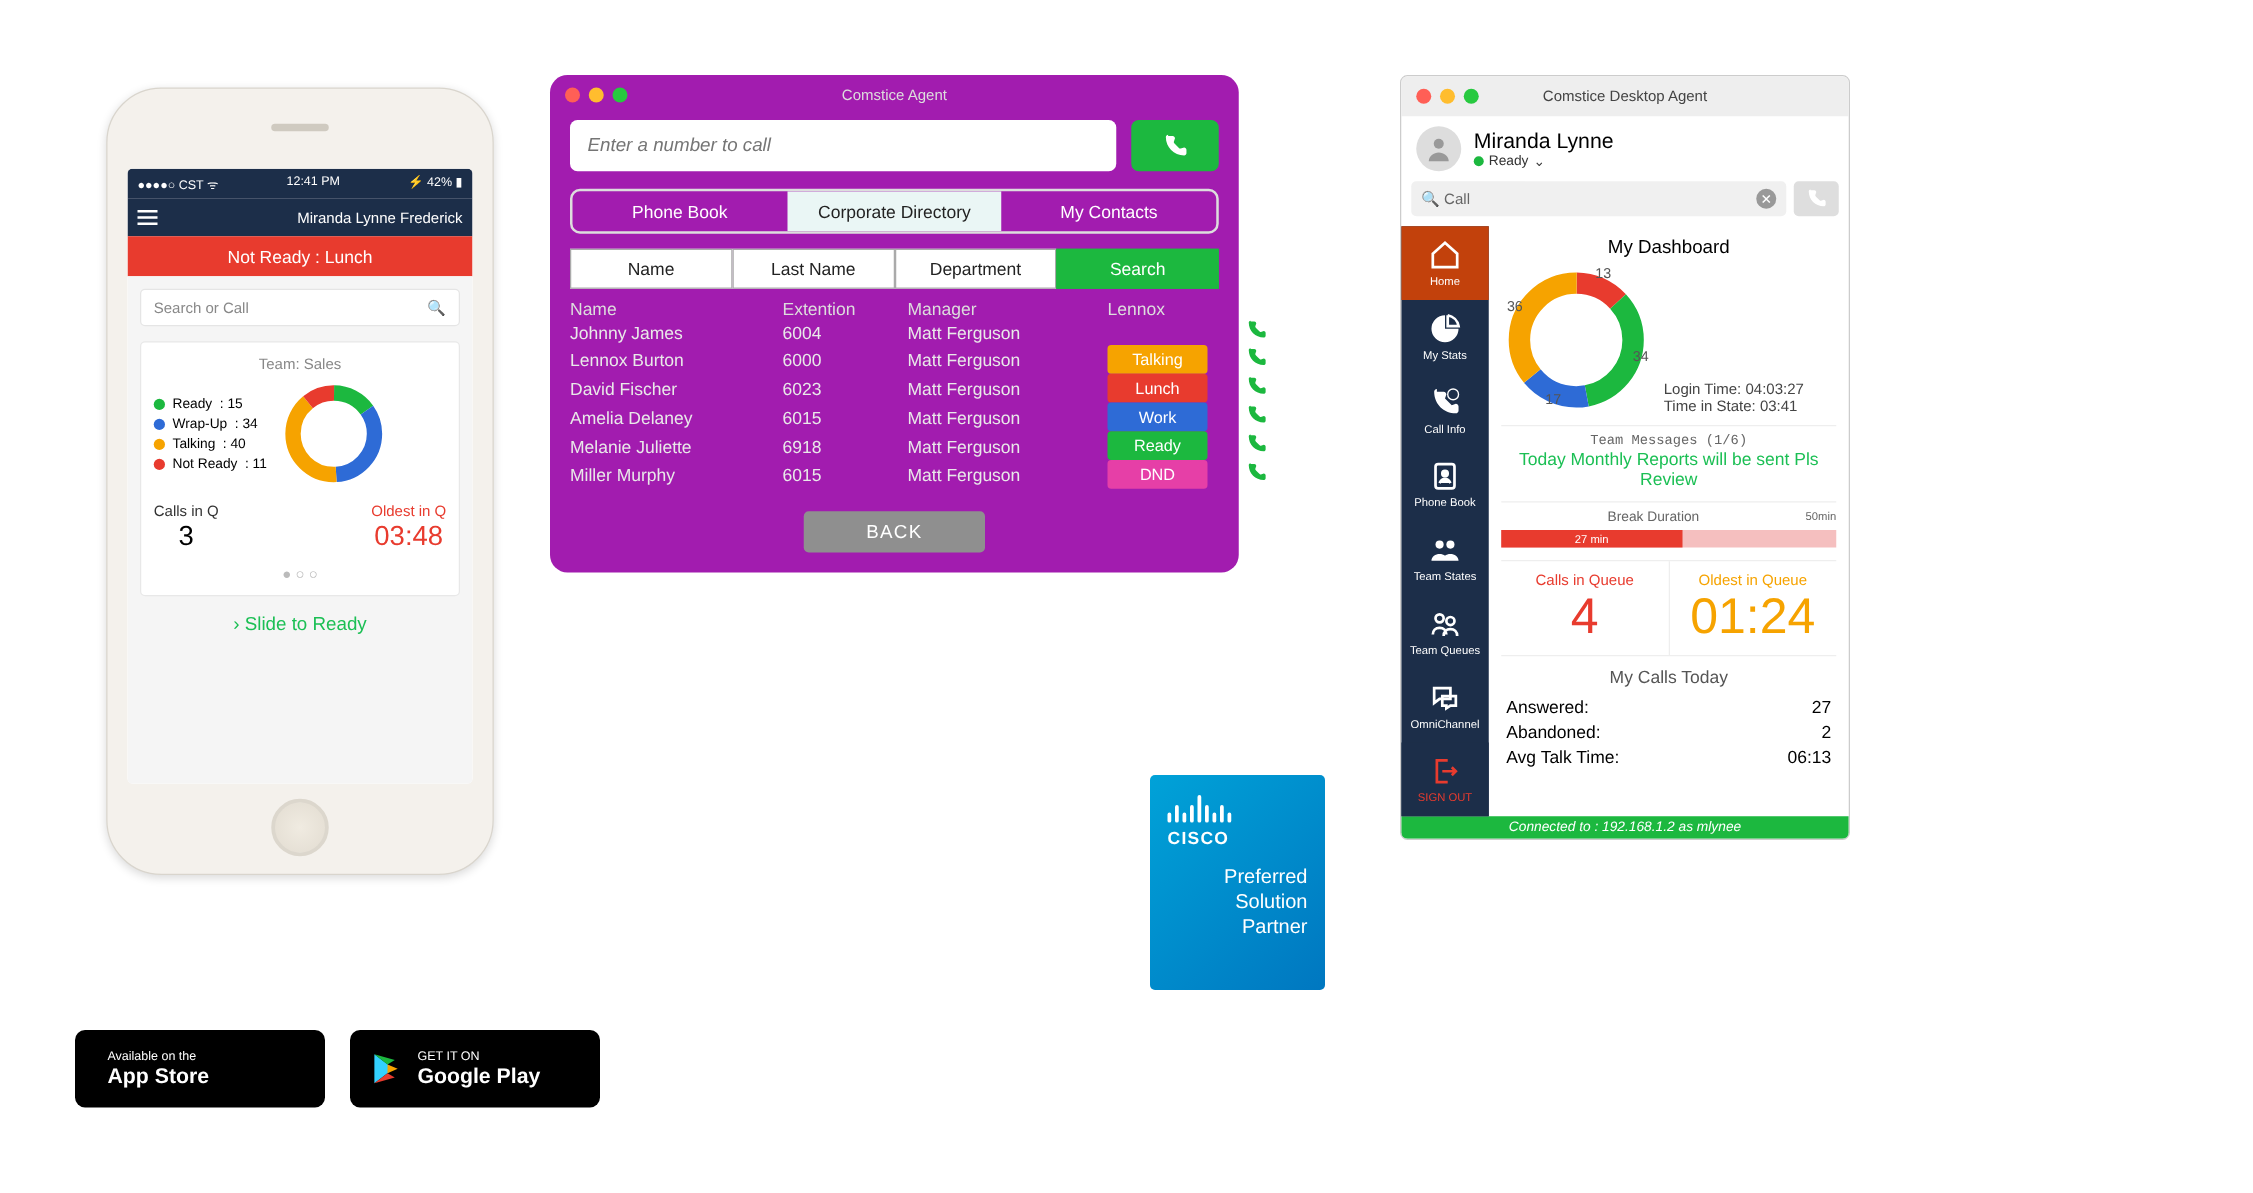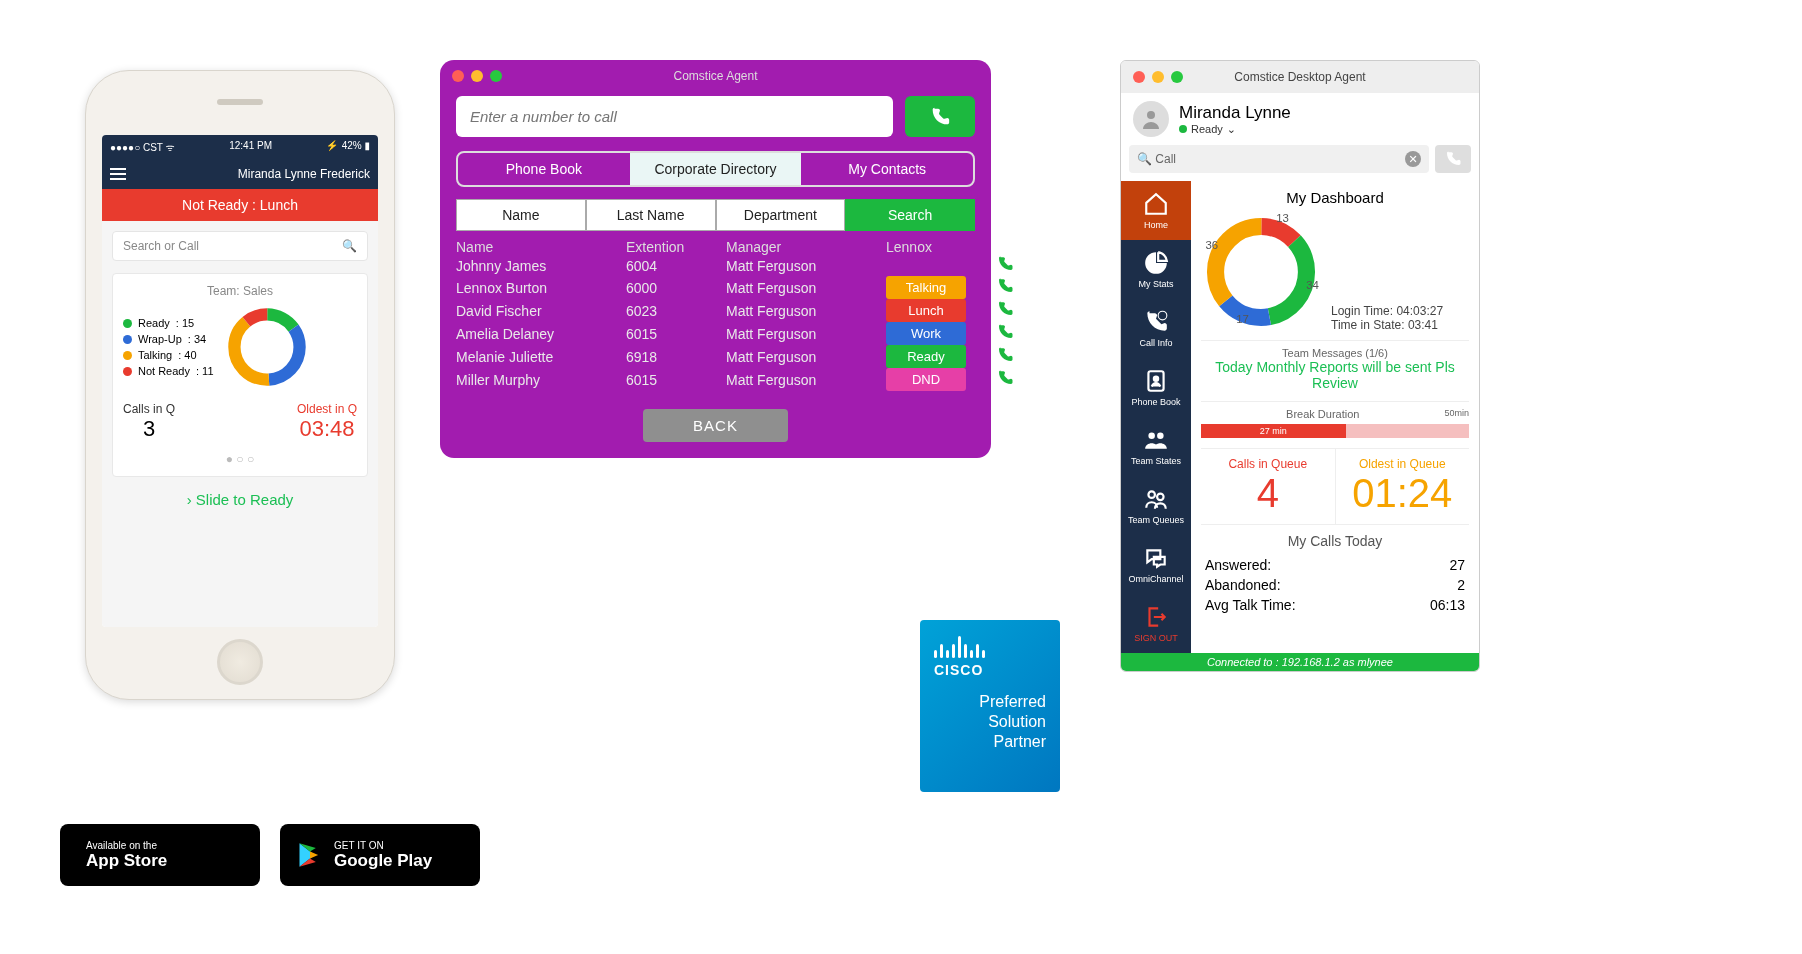--- a/index.html
+++ b/index.html
@@ -126,21 +126,21 @@
 .sidebar { width:70px; background:#1c2e49; display:flex; flex-direction:column; align-items:center; }
 .sidebar .item { width:100%; text-align:center; padding:10px 0; color:#fff; font-size:9px; }
 .sidebar .item.home { background:#c2410c; }
 .sidebar .item.signout { background:#1c2e49; color:#e83b2e; }
 .sidebar svg { display:block; margin:0 auto 3px; }
 .dash { flex:1; padding:8px 10px; font-size:13px; }
 .dash h4 { text-align:center; font-weight:400; font-size:15px; margin-bottom:6px; }
 .dash .ring-row { display:flex; gap:10px; align-items:flex-end; border-bottom:1px solid #eee; padding-bottom:8px; }
 .dash .times { font-size:12px; color:#444; }
 .teammsg { text-align:center; border-bottom:1px solid #eee; padding:6px 0 10px; }
-.teammsg .tlabel { font-size:11px; color:#666; }
+.teammsg .tlabel { font-size:11px; color:#666;font-family:Liberation Mono, monospace; }
 .teammsg .ttext { color:#1bbf54; font-size:14px; }
 .break { border-bottom:1px solid #eee; padding:6px 0 10px; }
 .break .blabel { text-align:center; font-size:11px; color:#666; }
 .break .bmax { float:right; font-size:9px; color:#666; }
 .break .bar { height:14px; background:#f5bfbf; margin-top:4px; position:relative; }
 .break .bar .fill { position:absolute; left:0; top:0; bottom:0; background:#e83b2e;
   display:flex; align-items:center; justify-content:center; color:#fff; font-size:9px; }
 .twocols { display:flex; border-bottom:1px solid #eee; }
 .twocols > div { flex:1; text-align:center; padding:8px 0; }
 .twocols > div:first-child { border-right:1px solid #eee; }

